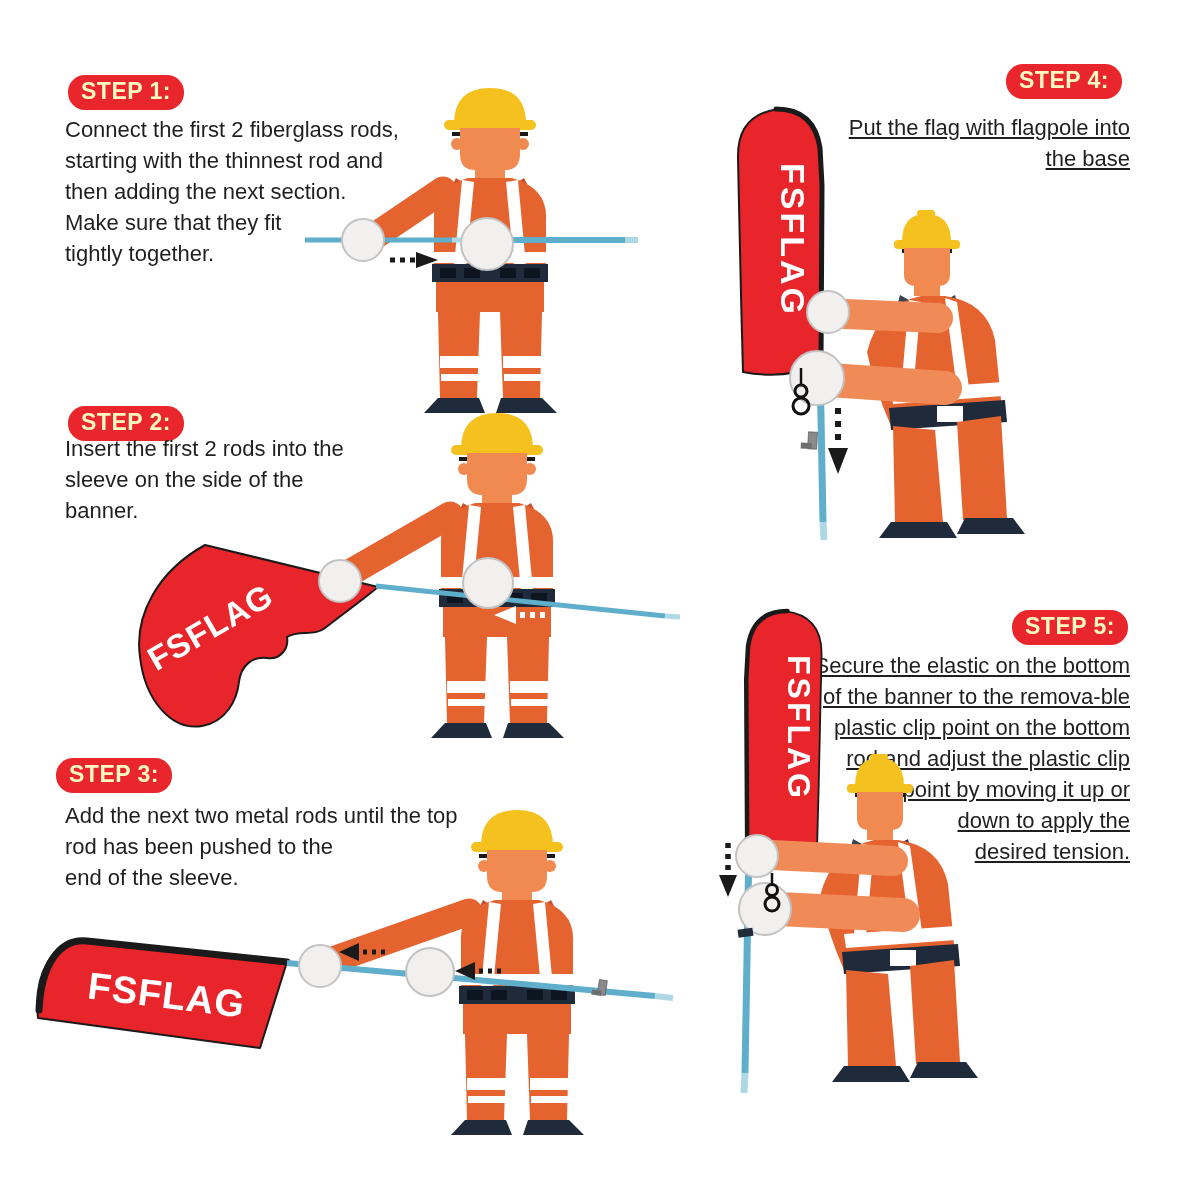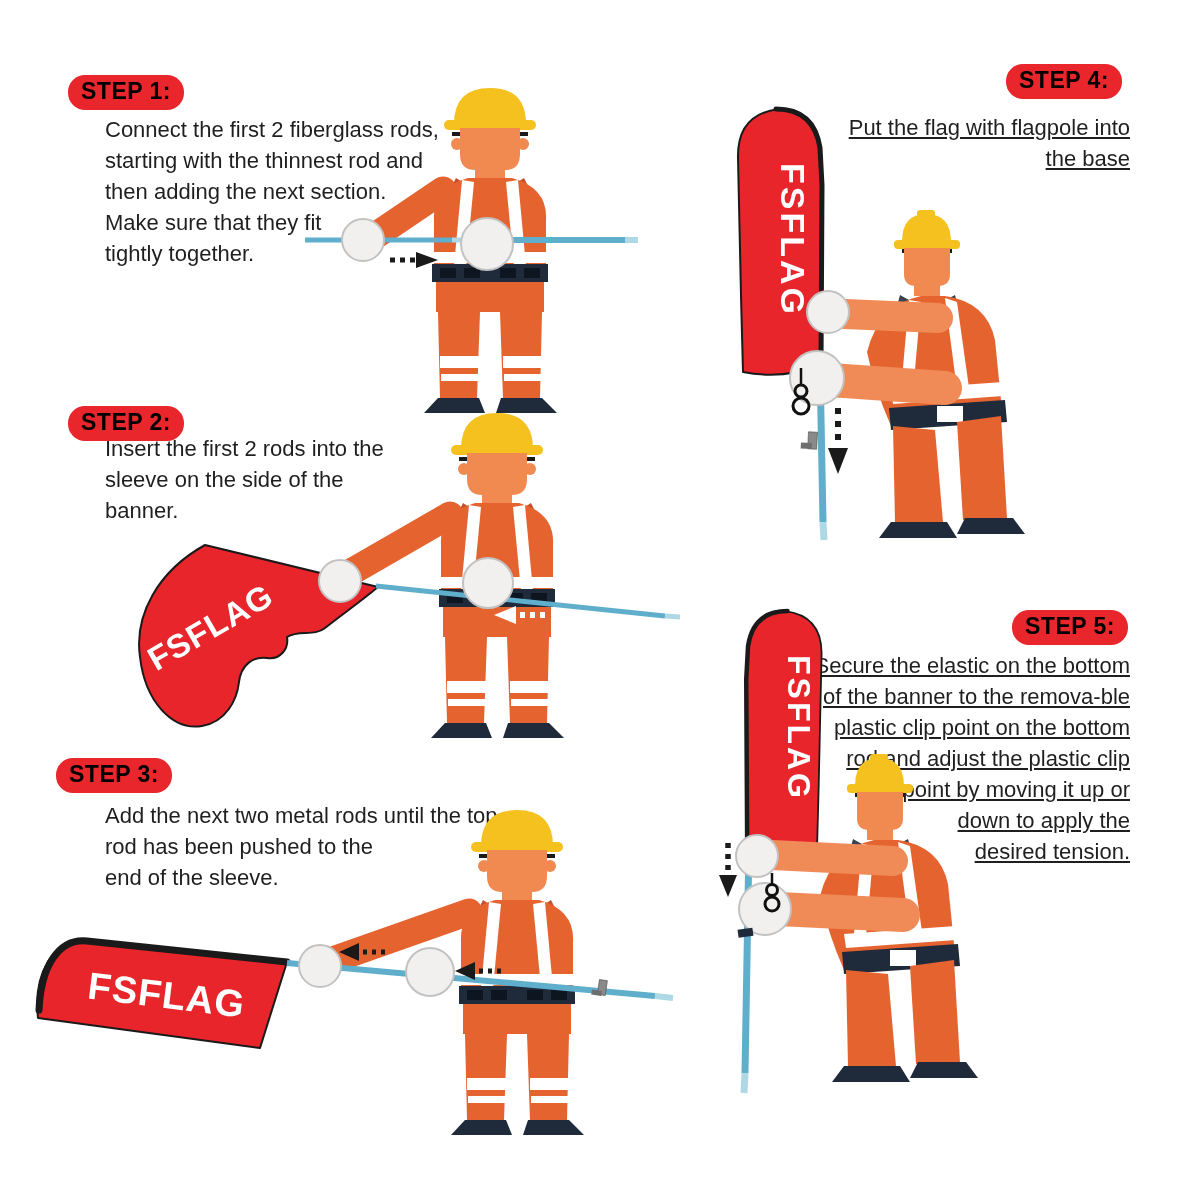--- a/index.html
+++ b/index.html
@@ -1,28 +1,27 @@
 <!DOCTYPE html>
 <html style="--badge_red: #E8262B; --flag_red: #E8252A; --suit_orange: #E5632F; --arm_orange: #F08B57; --skin: #F08A50; --helmet_yellow: #F5C11E; --navy: #1F2A3A; --rod_blue: #5FAECB; --rod_tip: #AFD8E6; --text_dark: #1F1F1F;"><head>
 <meta charset="utf-8">
 <style>
   html,body{margin:0;padding:0;background:#fff;}
   .canvas{
     position:relative;width:1200px;height:1200px;background:#fff;
     font-family:"Liberation Sans",sans-serif;overflow:hidden;
   }
   .badge{
-    position:absolute;background:var(--badge_red);color:#000000;
+    position:absolute;background:var(--badge_red);color:#fef9c3;
     font-weight:700;font-size:23px;line-height:1;
     padding:5px 13px 7px;border-radius:17px;letter-spacing:.5px;
   }
   .step-text{
     position:absolute;color:#1f1f1f;font-size:22px;line-height:31px;
     white-space:pre-line;
-    margin-left:40px;
   }
   .step-text.right{text-align:right;text-decoration:underline;}
   svg.scene{position:absolute;overflow:visible;}
   
   .c-suit{fill:var(--suit_orange);}
   .c-arm{stroke:var(--suit_orange);stroke-linecap:round;fill:none;}
   .c-armlight{stroke:var(--arm_orange);stroke-linecap:round;fill:none;}
   .c-skin{fill:var(--skin);}
   .c-helmet{fill:var(--helmet_yellow);}
   .c-navy{fill:var(--navy);}

